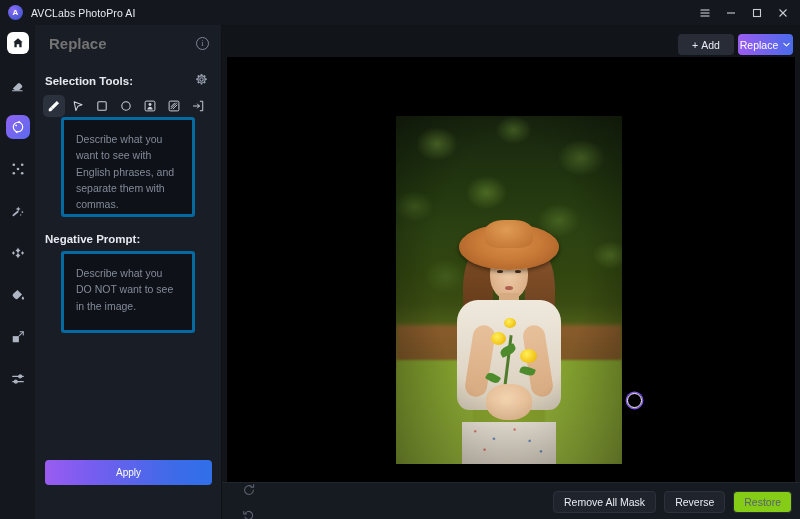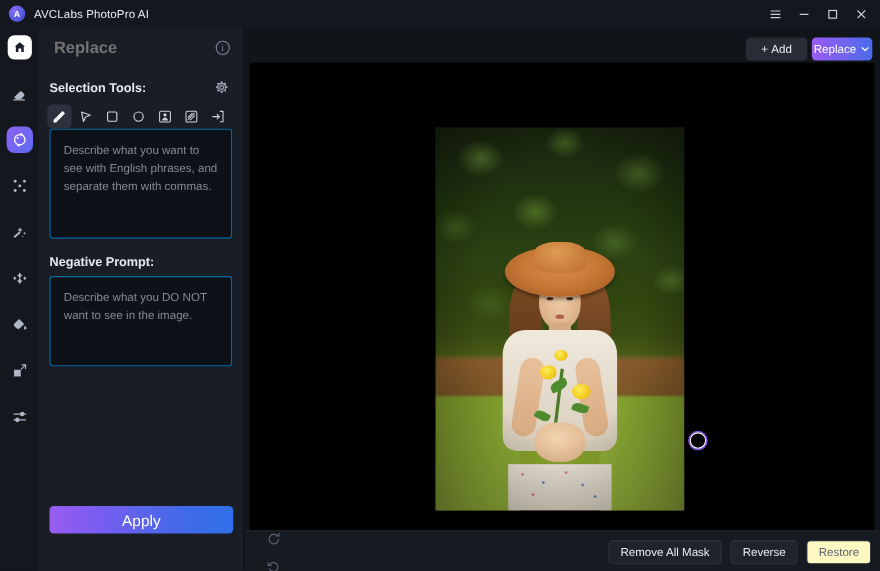--- a/index.html
+++ b/index.html
@@ -133,32 +133,32 @@
     position: absolute; left: 52%; top: 50%;
     width: 9px; height: 9px; margin-left: -4.5px; margin-top: -4.5px;
     border-radius: 50%; background: #ffffff;
   }
 
   .field-label {
     font-size: 11.5px; color: #e6e9ef; font-weight: bold;
     padding: 16px 0 6px 10px;
   }
   .textarea {
-    margin: 0 10px; height: 100px;
-    background: #0e1117; border: 1px solid #0369a1; border-radius: 3px;
+    margin: 0 26px; height: 100px;
+    background: #0e1117; border: 3px solid #0369a1; border-radius: 3px;
     padding: 11px 12px;
     font-size: 10.5px; color: #838b99; line-height: 1.55;
   }
   .textarea.neg { height: 82px; }
 
   .apply-btn {
     position: absolute; left: 10px; bottom: 34px;
     width: 167px; height: 25px; border-radius: 4px;
     background: linear-gradient(90deg, #9a5cf0 0%, #7a5df0 25%, #3f6ae8 75%, #2f6fe8 100%);
-    color: #fff; font-size: 14px;
+    color: #fff; font-size: 10px;
     display: flex; align-items: center; justify-content: center;
   }
 
   
   .workspace {
     position: absolute; top: 25px; left: 222px;
     width: 578px; height: 494px;
     background: #111419;
   }
   .ws-top {
@@ -348,21 +348,21 @@
   .bb-right {
     position: absolute; right: 8px; top: 0; height: 37px;
     display: flex; align-items: center; gap: 8px;
   }
   .bb-action {
     height: 22px; padding: 0 10px; border-radius: 4px;
     background: #1e232c; border: 1px solid #2c323d;
     color: #e9ecf2; font-size: 10.5px;
     display: flex; align-items: center; justify-content: center;
   }
-  .bb-action.disabled { color: #5a616f; border-color: #262b34; background: #fef9c3; }
+  .bb-action.disabled { color: #5a616f; border-color: #262b34; background: #84cc16; }
 
   svg { display: block; }
 </style>
 </head>
 <body>
 
 <div id="app">
 
   <div class="titlebar">
     <div class="brand-logo">

